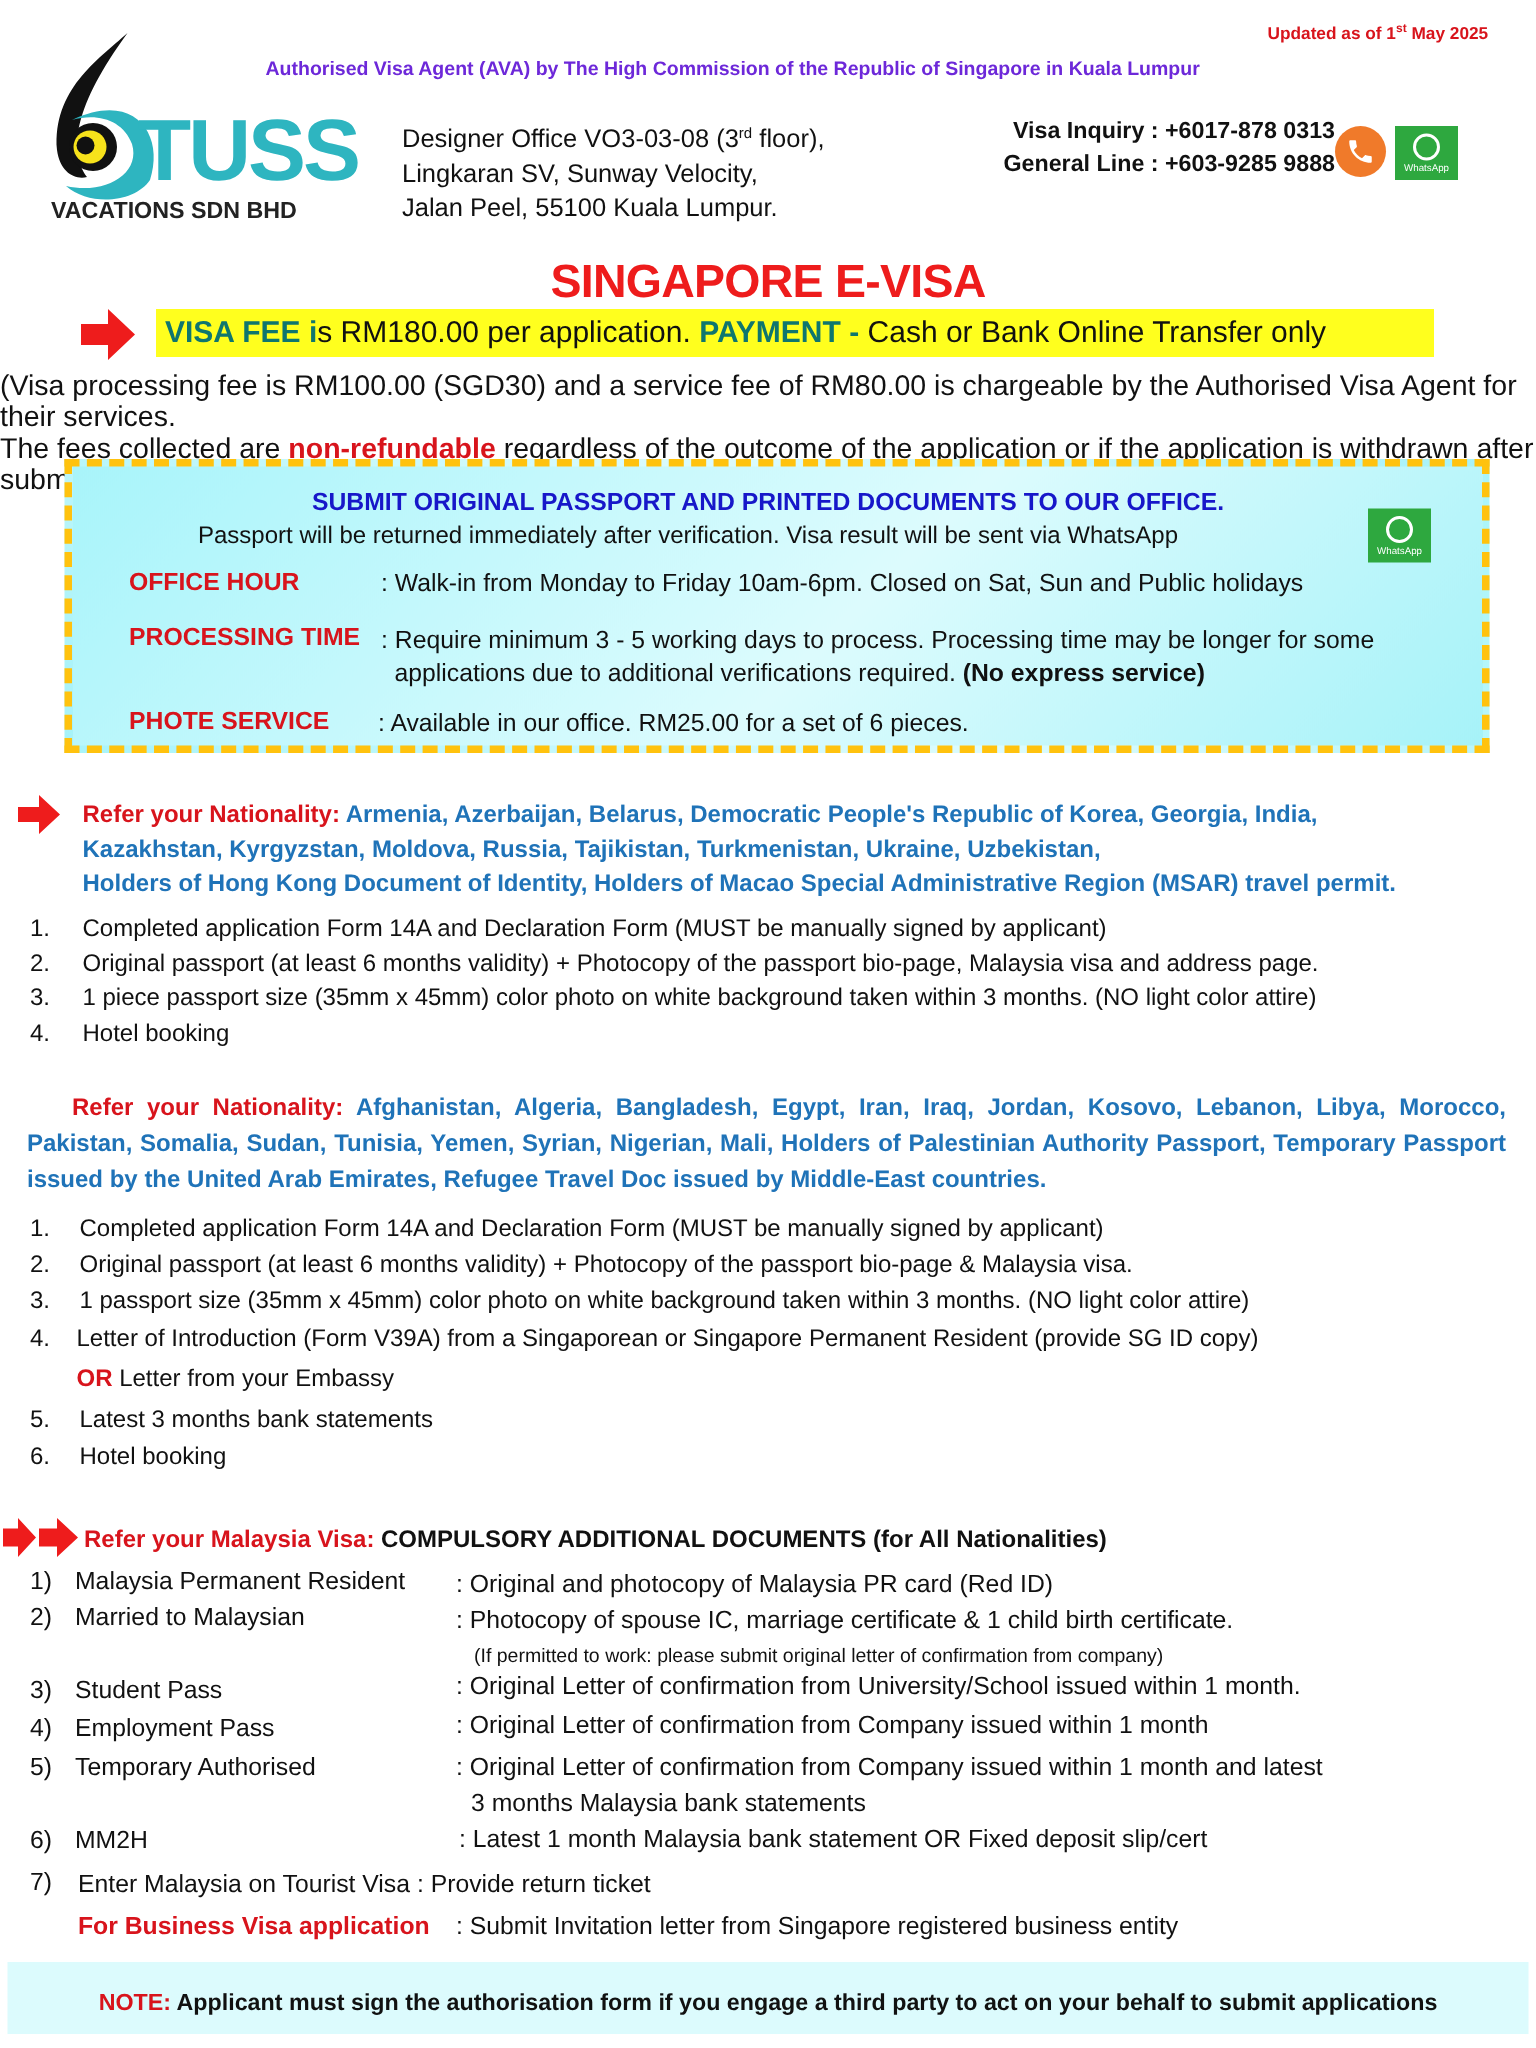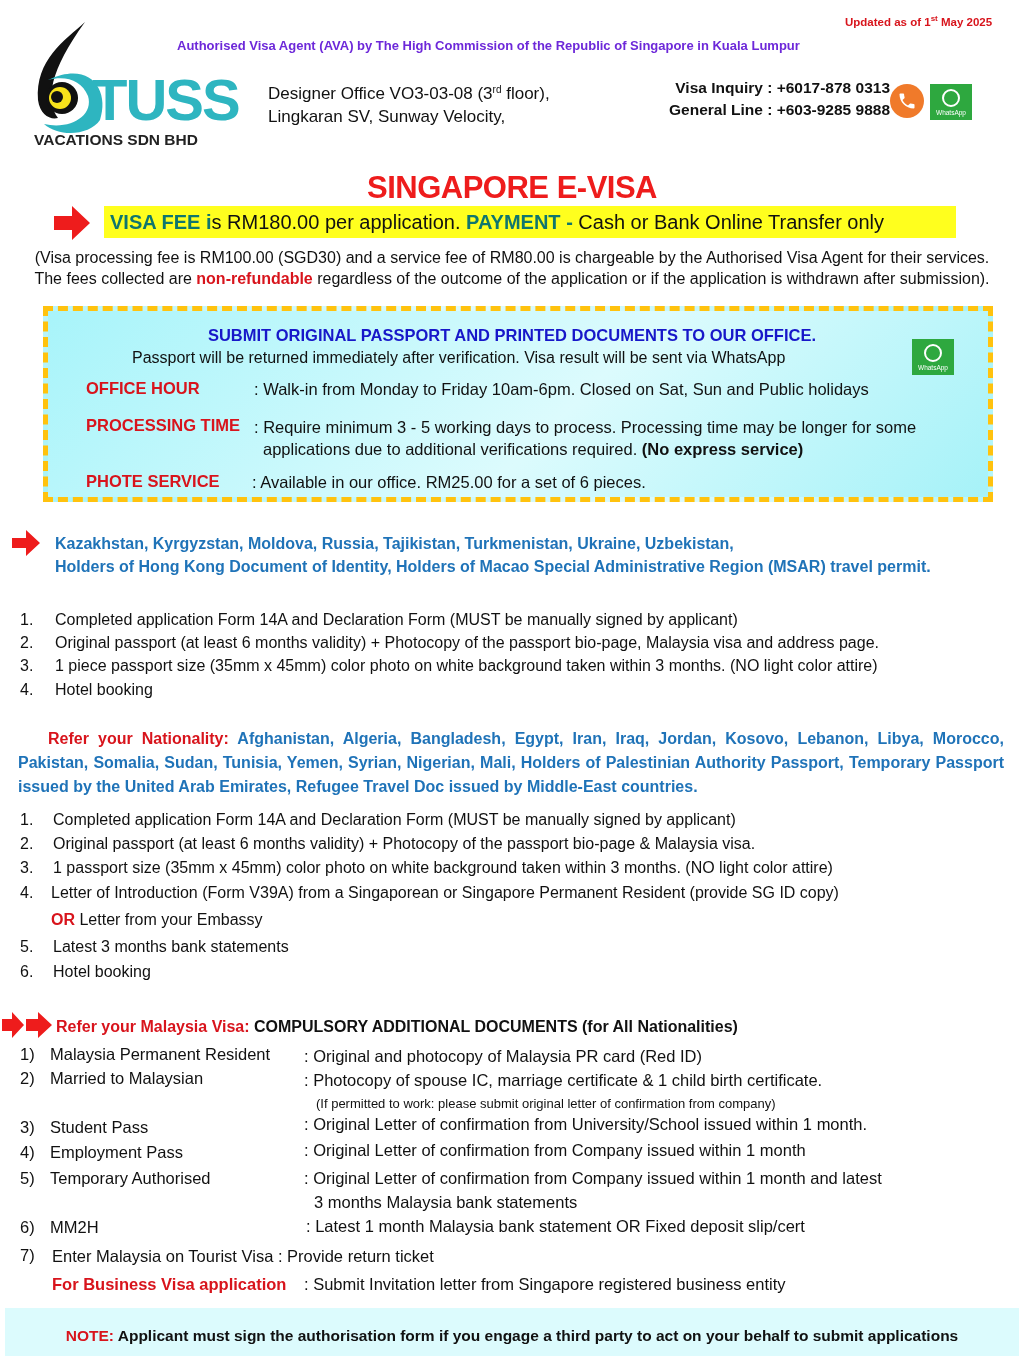--- a/index.html
+++ b/index.html
@@ -18,21 +18,21 @@
   .contact { left: 640px; top: 77px; font-size: 15.5px; font-weight: bold; line-height: 22px; text-align: right; width: 250px; }
   .phone-icon { left: 890px; top: 84px; width: 34px; height: 34px; border-radius: 50%; background: #f07a2a; display:flex; align-items:center; justify-content:center; }
   .wa-icon { left: 930px; top: 84px; width: 42px; height: 36px; background: #2ea83f; display:flex; flex-direction:column; align-items:center; justify-content:center; color:#fff; font-size:6.5px; }
   .wa-icon .circ { width: 18px; height: 18px; border: 2px solid #fff; border-radius: 50%; margin-bottom: 2px; }
 
   
   .title { left: 0; width: 1024px; top: 170px; text-align: center; font-size: 31px; font-weight: bold; color: #ee1c1c; letter-spacing: -0.5px; }
   .fee-bar { left: 104px; top: 206px; width: 852px; height: 32px; background: #ffff1e; font-size: 20px; line-height: 32px; padding-left: 6px; }
   .fee-bar .red { color: #0f766e; font-weight: bold; }
   .arrow-big { left: 54px; top: 206px; width: 36px; height: 34px; }
-  .fee-note { left: 0; width: 1024px; top: 247px; text-align: center; font-size: 16px; line-height: 21px; }
+  .fee-note { left: 0; width: 1024px; top: 247px; text-align: left; font-size: 19px; line-height: 21px; }
   .fee-note .red { color: #d8141c; font-weight: bold; }
 
   
   .office-box { left: 43px; top: 306px; width: 950px; height: 196px; border: 5px dashed #ffc20e; background: linear-gradient(135deg, #a8f4fa 0%, #dcfbfd 55%, #a6f2f8 100%); }
   .ob-head { left: 0; width: 1024px; top: 326px; text-align: center; font-size: 16.5px; font-weight: bold; color: #1717c9; }
   .ob-sub { left: 132px; top: 349px; font-size: 16px; }
   .ob-wa { left: 912px; top: 339px; width: 42px; height: 36px; background:#2ea83f; display:flex; flex-direction:column; align-items:center; justify-content:center; color:#fff; font-size:6.5px; }
   .ob-wa .circ { width: 18px; height: 18px; border: 2px solid #fff; border-radius: 50%; margin-bottom: 2px; }
   .ob-label { font-size: 16.5px; font-weight: bold; color: #d8141c; }
   .ob-val { font-size: 16.5px; line-height: 22px; }
@@ -69,20 +69,21 @@
     <circle cx="27" cy="77" r="6" fill="#111"></circle>
     <path d="M18 60 C60 40, 80 70, 70 100 C60 115, 30 118, 14 104 C40 110, 64 96, 58 76 C52 60, 35 55, 18 60 Z" fill="#2eb5c0"></path>
     <text x="62" y="100" font-family="Liberation Sans, sans-serif" font-weight="bold" font-size="58" fill="#2eb5c0" letter-spacing="-2">TUSS</text>
     <text x="4" y="125" font-family="Liberation Sans, sans-serif" font-weight="bold" font-size="15.5" fill="#222">VACATIONS SDN BHD</text>
   </svg>
 </div>
 
 <div class="abs address">
   <div><span>Designer Office VO3-03-08 (3</span><sup>rd</sup><span> floor),</span></div>
   <div>Lingkaran SV, Sunway Velocity,</div>
+  <div>Jalan Peel, 55100 Kuala Lumpur.</div>
 </div>
 
 <div class="abs contact">
   <div>Visa Inquiry : +6017-878 0313</div>
   <div>General Line : +603-9285 9888</div>
 </div>
 <div class="abs phone-icon">
   <svg width="20" height="20" viewBox="0 0 24 24">
       <path d="M6.6 10.8c1.4 2.8 3.8 5.1 6.6 6.6l2.2-2.2c.3-.3.7-.4 1-.2 1.1.4 2.3.6 3.6.6.6 0 1 .4 1 1V20c0 .6-.4 1-1 1C10.6 21 3 13.4 3 4c0-.6.4-1 1-1h3.5c.6 0 1 .4 1 1 0 1.3.2 2.5.6 3.6.1.3 0 .7-.2 1L6.6 10.8z" fill="#fff"></path>
     </svg>
@@ -124,20 +125,21 @@
 
 <div class="abs ob-label narrow" style="left:86px; top:472px;">PHOTE SERVICE</div>
 <div class="abs ob-val narrow" style="left:252px; top:471px;">: Available in our office. RM25.00 for a set of 6 pieces.</div>
 
 <div class="abs arrow-sm" style="left:12px; top:530px;">
   <svg width="28" height="26" viewBox="0 0 28 26">
       <path d="M0 8 H14 V0 L28 13 L14 26 V18 H0 Z" fill="#ee1c1c"></path>
     </svg>
 </div>
 <div class="abs sec-head narrow" style="left:55px; top:532px; width:960px;">
+  <div><span class="red">Refer your Nationality:</span><span class="blue"> Armenia, Azerbaijan, Belarus, Democratic People's Republic of Korea, Georgia, India,</span></div>
   <div class="blue">Kazakhstan, Kyrgyzstan, Moldova, Russia, Tajikistan, Turkmenistan, Ukraine, Uzbekistan,</div>
   <div class="blue">Holders of Hong Kong Document of Identity, Holders of Macao Special Administrative Region (MSAR) travel permit.</div>
 </div>
 
 <div class="abs list narrow" style="left:20px; top:608px; width:1000px; height:100px;">
   <div style="position:absolute; top:0;">
       <span class="num">1.</span>
       <span class="txt" style="left:35px; white-space:nowrap;">Completed application Form 14A and Declaration Form (MUST be manually signed by applicant)</span>
     </div>
   <div style="position:absolute; top:23px;">

